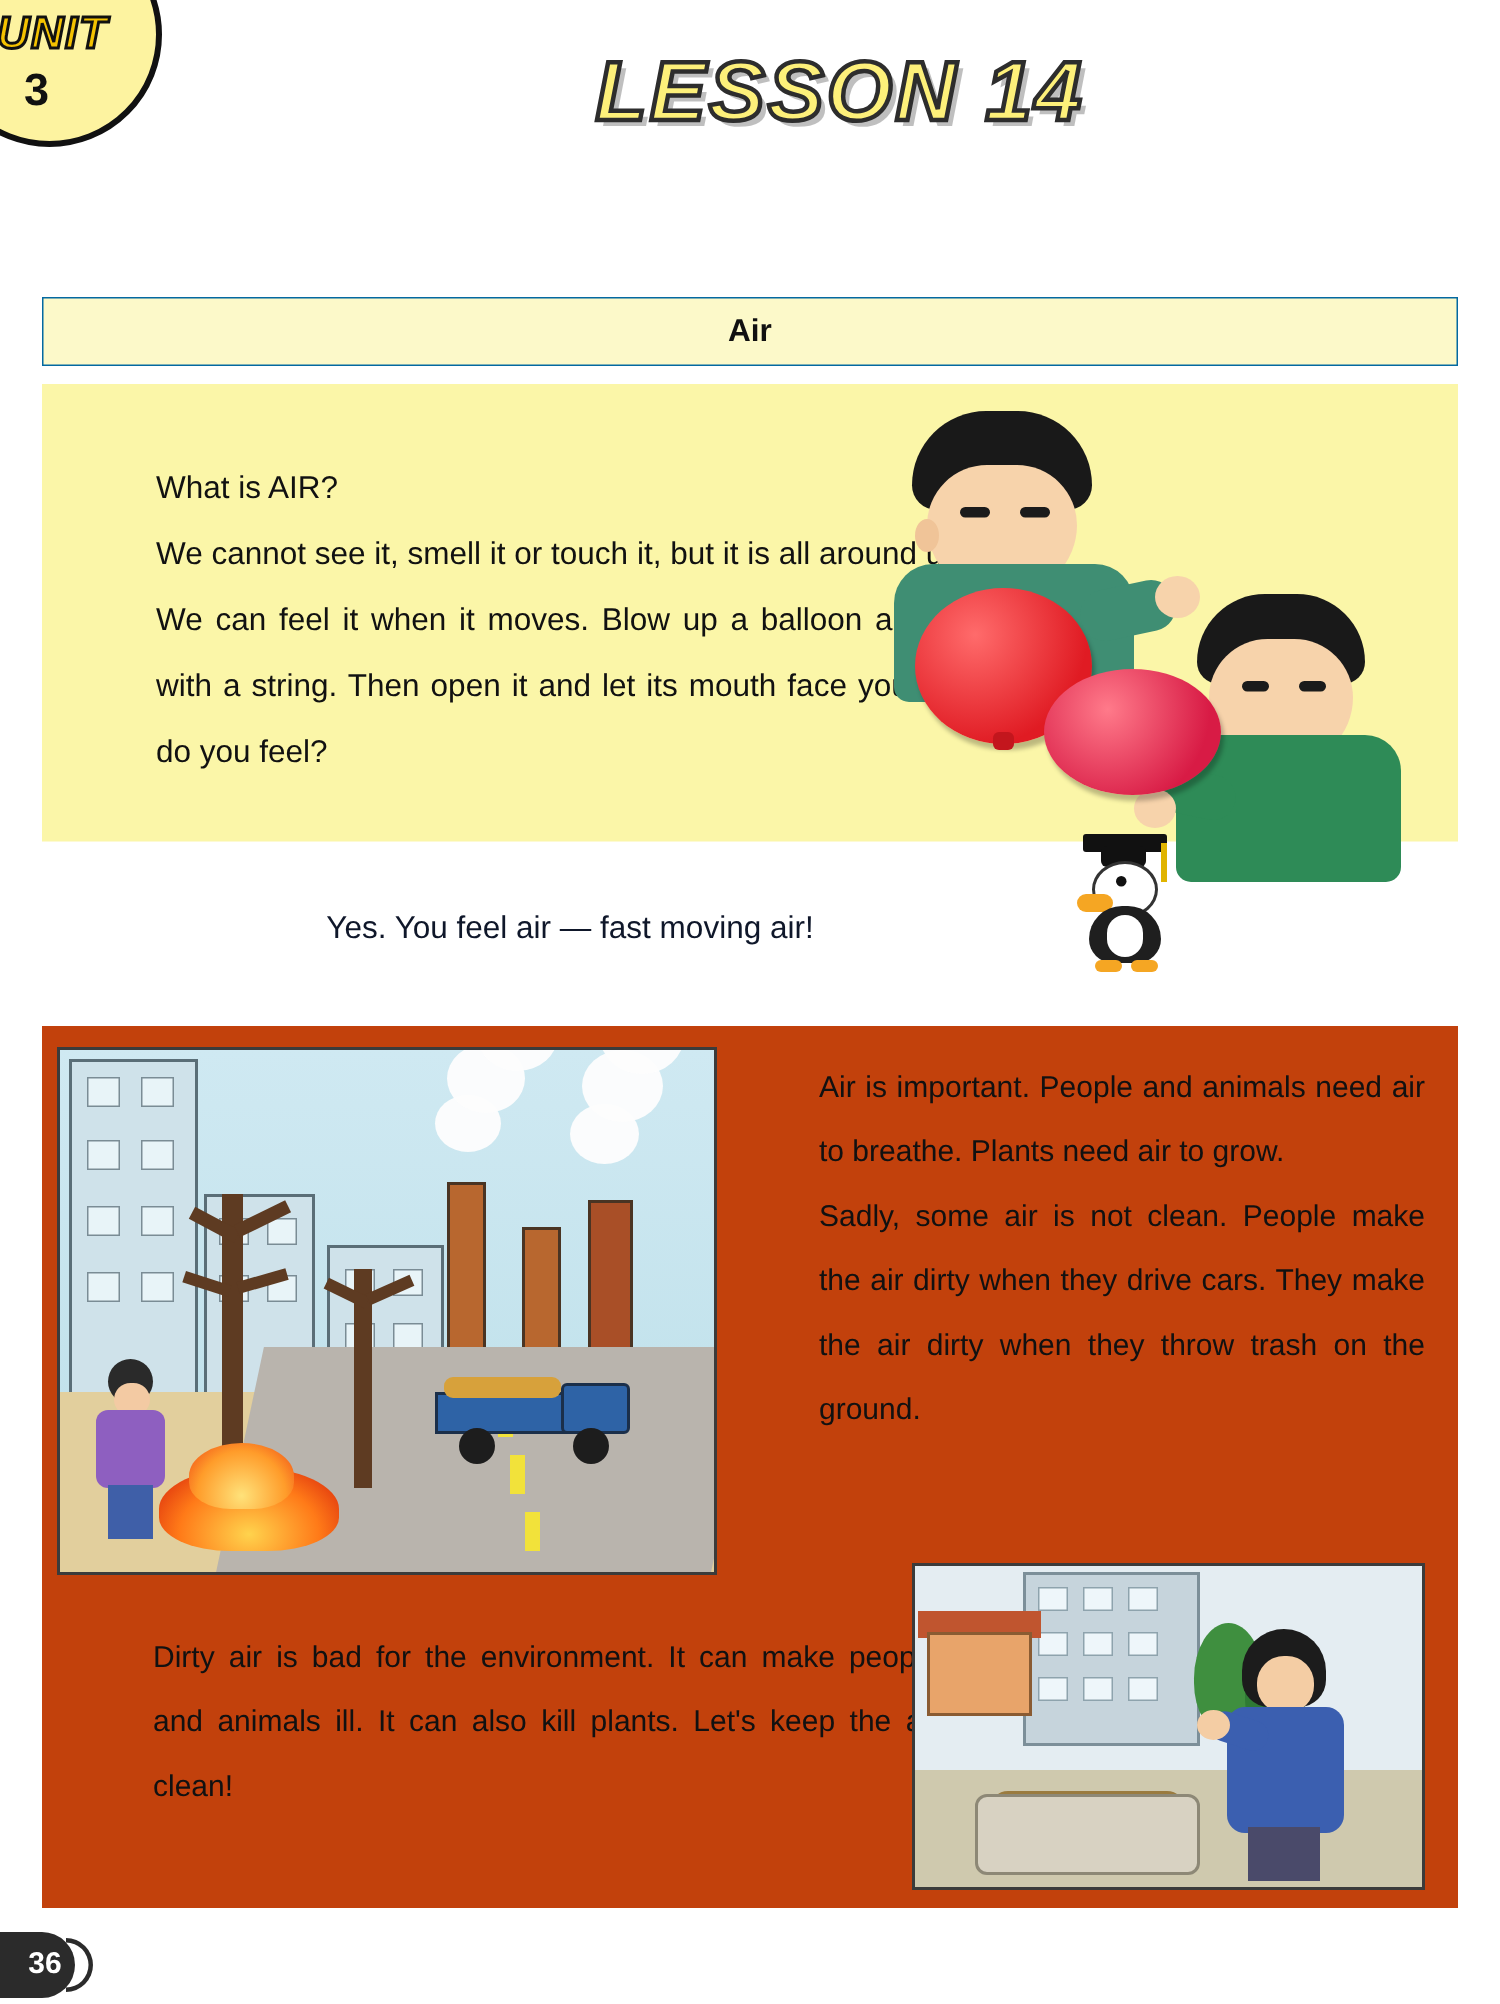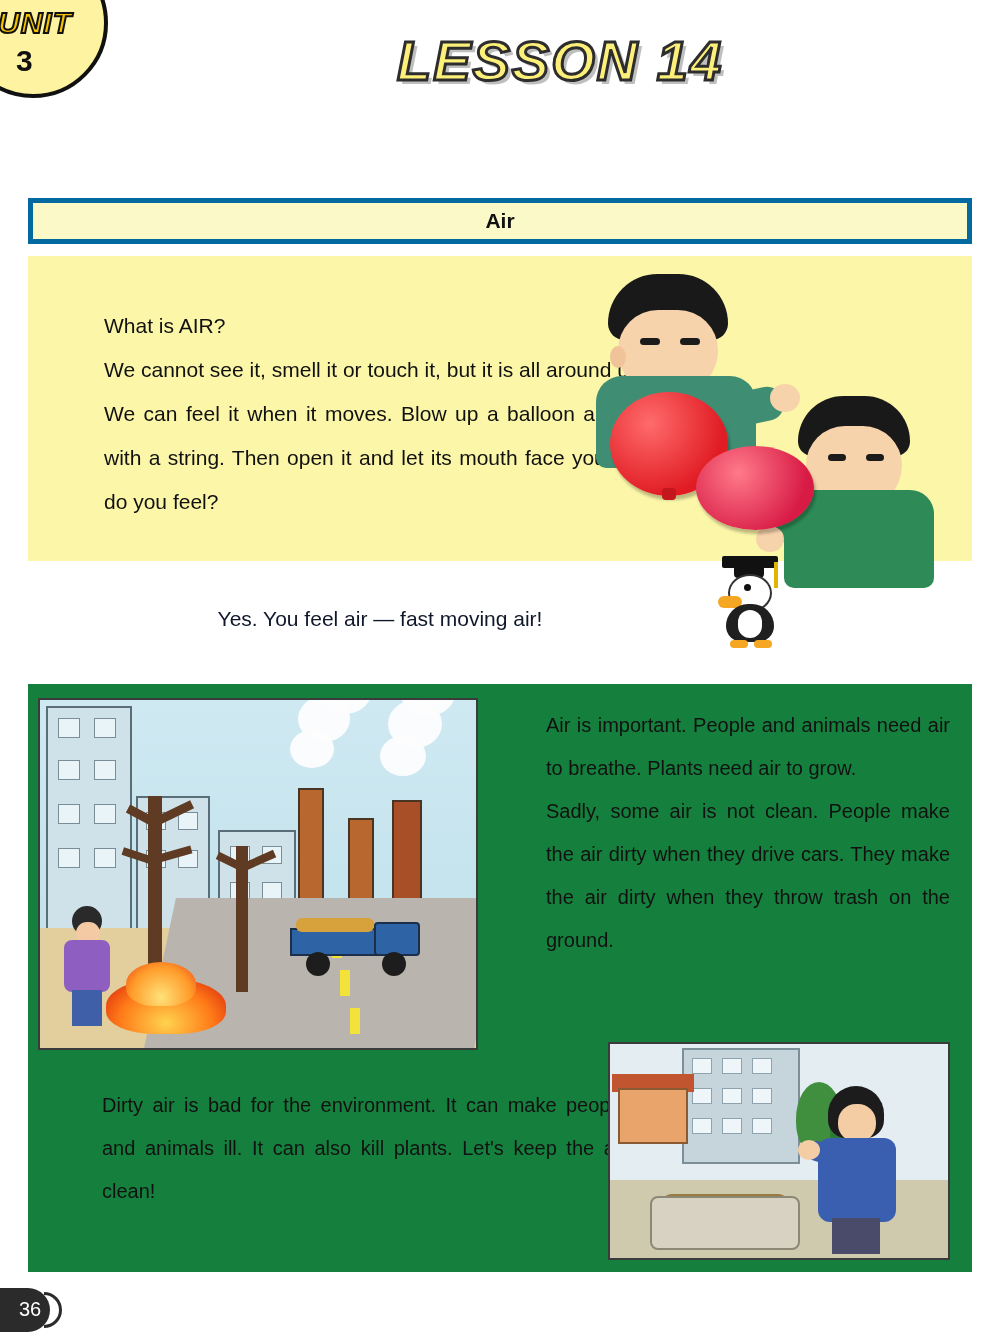--- a/index.html
+++ b/index.html
@@ -40,21 +40,21 @@
     position:absolute;left:30px;top:134px;
     border:2px solid #111;background:#ffffff;
     padding:6px 14px 8px 10px;
     font-size:21px;font-weight:bold;color:#111;
     box-shadow:3px 3px 0 rgba(0,0,0,0.15);
   }
 
   
   .air-bar{
     position:absolute;left:28px;top:198px;width:944px;height:46px;
-    background:#fcf9c9;border:5px solid #0369a1;
+    background:#fcf9c9;border:1px solid #0369a1;
     display:flex;align-items:center;justify-content:center;
     font-size:21px;font-weight:bold;color:#111;
     box-sizing:border-box;
   }
 
   
   .panel1{
     position:absolute;left:28px;top:256px;width:944px;height:305px;
     background:#fbf6a8;
   }
@@ -123,21 +123,21 @@
   .duck .beak{position:absolute;left:10px;top:40px;width:24px;height:12px;border-radius:6px;background:#f5a623;}
   .duck .eye{position:absolute;left:36px;top:28px;width:7px;height:7px;border-radius:50%;background:#111;}
   .duck .bodyd{position:absolute;left:18px;top:48px;width:48px;height:38px;border-radius:22px 22px 16px 16px;background:#1f1f1f;}
   .duck .chest{position:absolute;left:30px;top:54px;width:24px;height:28px;border-radius:12px;background:#fff;}
   .duck .foot1{position:absolute;left:22px;top:84px;width:18px;height:8px;border-radius:4px;background:#f5a623;}
   .duck .foot2{position:absolute;left:46px;top:84px;width:18px;height:8px;border-radius:4px;background:#f5a623;}
 
   
   .panel2{
     position:absolute;left:28px;top:684px;width:944px;height:588px;
-    background:#15803d;
+    background:#c2410c;
   }
   .p2-text{
     position:absolute;left:482px;top:20px;width:440px;
     font-size:20px;line-height:43px;color:#111;
   }
   .p2-text p{margin:0;}
 
   .p2-bottom{
     position:absolute;left:38px;top:400px;width:560px;
     font-size:20px;line-height:43px;color:#111;
@@ -198,21 +198,21 @@
   .pt-girl .gleg{position:absolute;left:26px;top:132px;width:48px;height:36px;background:#4a4a6a;}
 
   
   .pagenum-wrap{position:absolute;left:0px;top:1288px;width:70px;height:44px;}
   .pagenum-circle{
     position:absolute;left:-10px;top:0;width:60px;height:44px;
     background:#2b2b2b;border-radius:0 22px 22px 0;
   }
   .pagenum{
     position:absolute;left:8px;top:10px;width:44px;text-align:center;
-    color:#fff;font-size:20px;font-weight:normal;
+    color:#fff;font-size:20px;font-weight:bold;
   }
   .pagenum-tail{
     position:absolute;left:44px;top:4px;width:18px;height:36px;
     border:3px solid #2b2b2b;border-left:none;border-radius:0 18px 18px 0;box-sizing:border-box;
   }
 </style>
 </head>
 <body>
 
 <div class="page">

